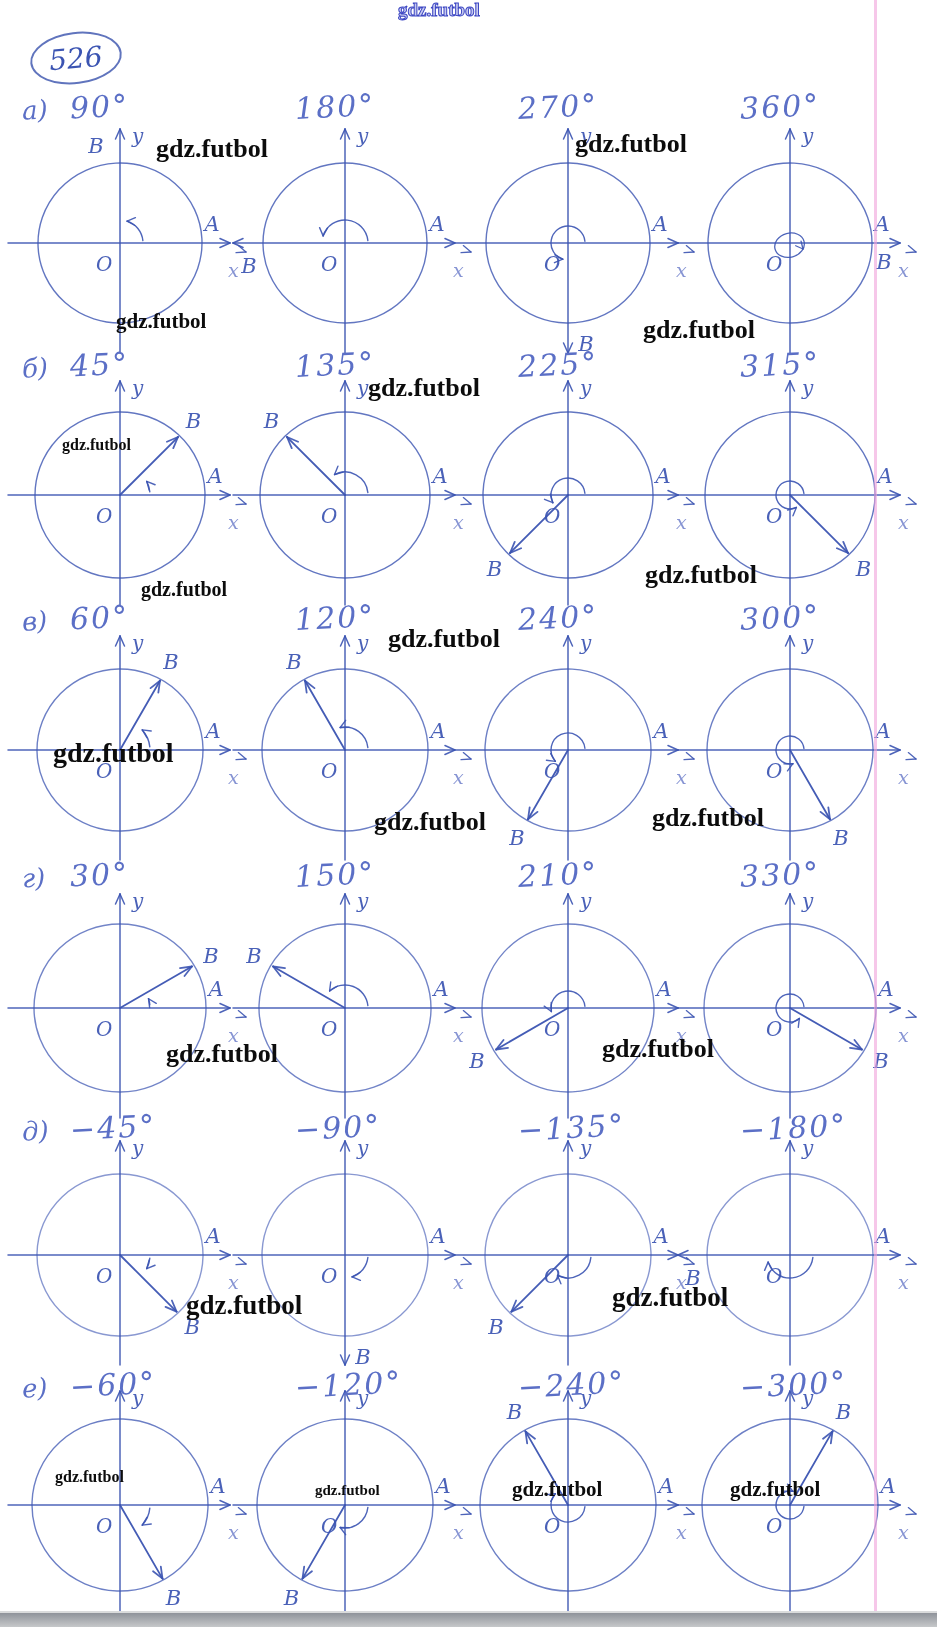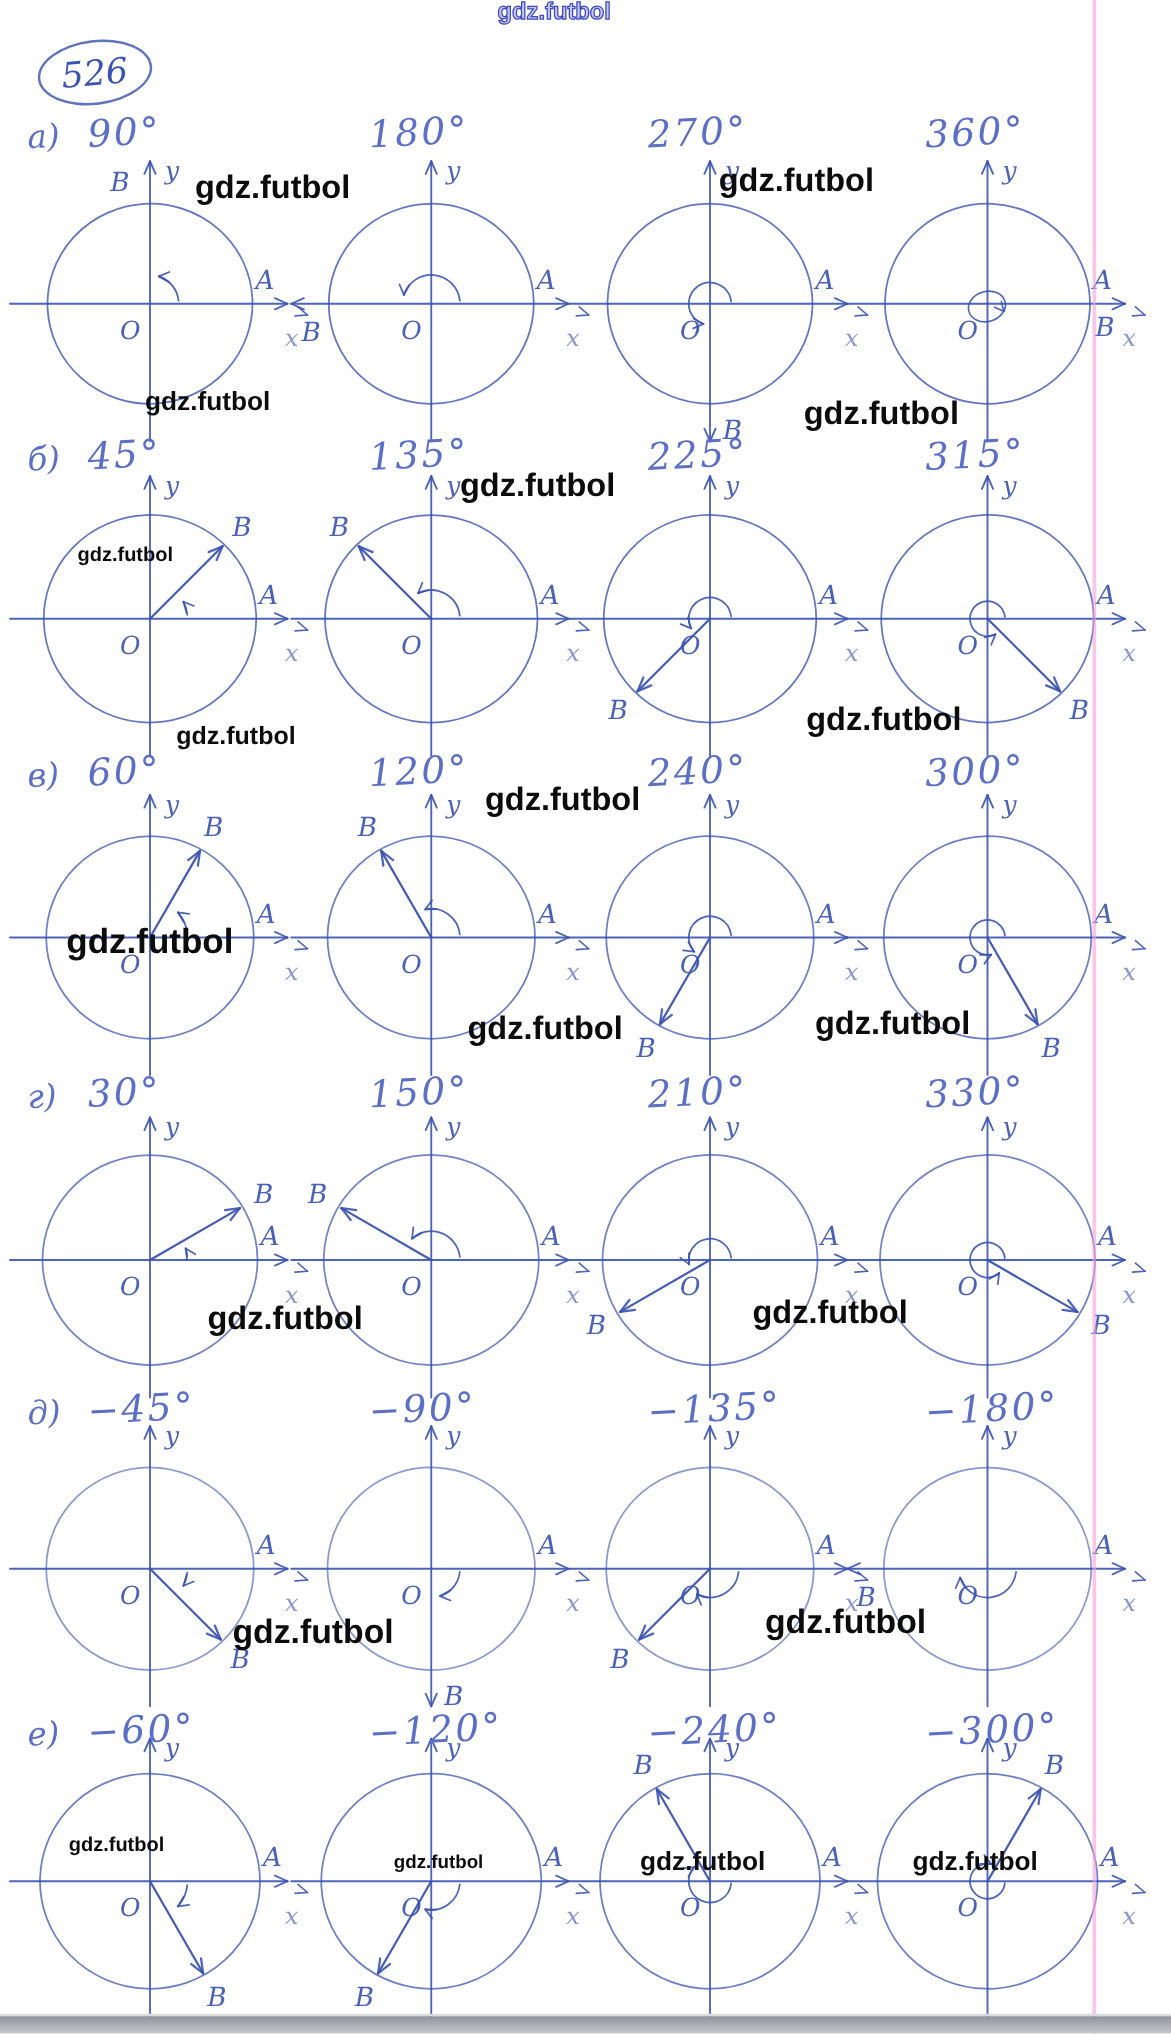--- a/index.html
+++ b/index.html
@@ -21,21 +21,21 @@
     border:2px solid rgba(56,81,173,.8);border-radius:50%;
     transform:rotate(-7deg);
     display:flex;align-items:center;justify-content:center;
   }
   .badge span{
     font-family:"DejaVu Serif","Liberation Serif",serif;font-style:italic;
     font-size:28px;color:#3b54b2;transform:rotate(2deg);
   }
   .wm{
     position:absolute;z-index:3;font-weight:bold;color:#0c0c0c;
-    font-family:Liberation Sans, sans-serif;white-space:nowrap;line-height:1.1;
+    font-family:Liberation Serif, serif;white-space:nowrap;line-height:1.1;
   }
   .wm.outline{
     color:rgba(70,80,205,0.30);
     -webkit-text-stroke:1px #3d47c3;
     font-weight:bold;
   }
   .wm.small{font-weight:600;}
   .margin-line{
     position:absolute;top:0;left:874px;width:3px;height:100%;z-index:4;
     background:#f0a2da;opacity:.6;

